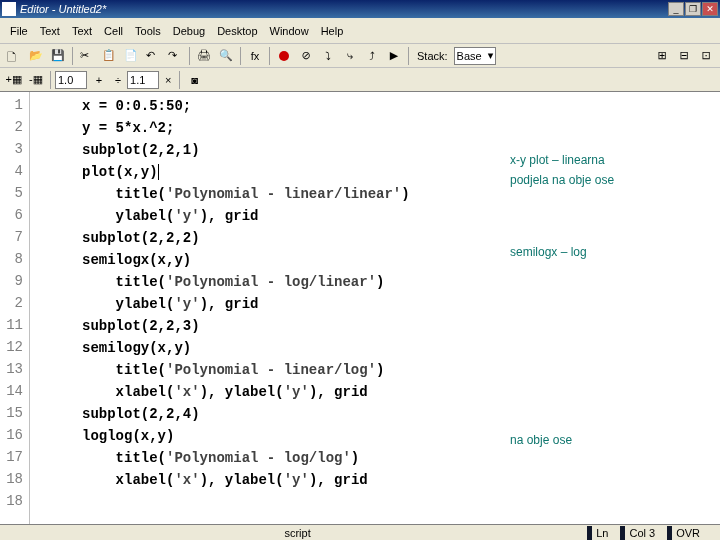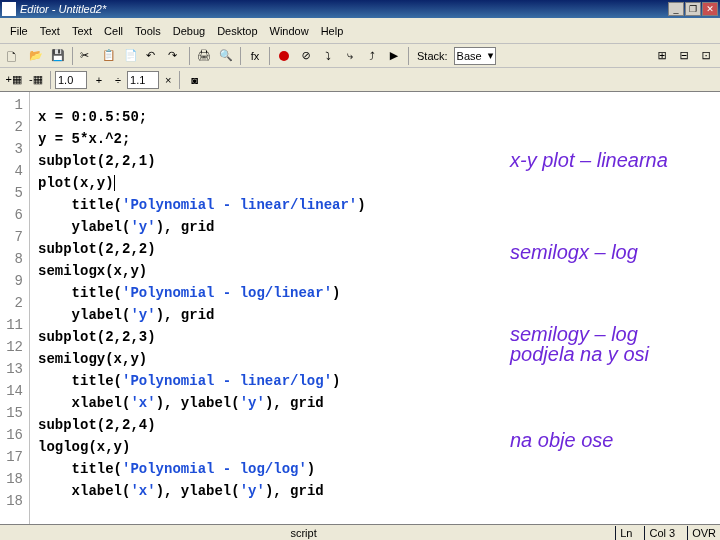--- a/index.html
+++ b/index.html
@@ -123,66 +123,66 @@
     height: 22px;
     text-align: right;
     padding-right: 6px;
     font-family: "Courier New", monospace;
     font-size: 14px;
     color: #808080;
     line-height: 22px;
   }
   .code {
     flex: 1;
-    padding-top: 14px;
+    padding-top: 3px;
     padding-left: 8px;
     font-family: "Courier New", monospace;
     font-size: 14px;
     font-weight: bold;
     line-height: 22px;
     white-space: pre;
     position: relative;
+    margin-left: 44px;
   }
   .code-line { height: 22px; line-height: 22px; }
-  .str { color: #1d4ed8; }
+  .str { color: #404040; }
   .cursor {
     display: inline-block;
     width: 1px; height: 16px;
     background: #000;
     vertical-align: middle;
   }
   .annotations {
     position: absolute;
     right: 10px;
     top: 0; bottom: 0;
     width: 200px;
     pointer-events: none;
   }
   .annot {
     position: absolute;
     font-family: Arial, sans-serif;
-    font-size: 20px;
+    font-size: 12px;
     font-weight: normal;
-    color: #6d28d9;
+    color: #0f766e;
     line-height: 20px;
-    font-style: italic;
   }
   .statusbar {
     position: absolute;
     bottom: 0; left: 0; right: 0;
     height: 16px;
     background: #ece9d8;
     border-top: 1px solid #808080;
     display: flex;
     align-items: center;
     font-size: 11px;
-    padding: 0 0;
+    padding: 0 16px;
     gap: 8px;
   }
-  .status-item { border-left: 1px solid #0f172a; padding: 0 4px; height: 14px; line-height: 14px; }
+  .status-item { border-left: 5px solid #0f172a; padding: 0 4px; height: 14px; line-height: 14px; }
   .status-center { margin: 0 auto; }
 </style>
 </head>
 <body>
 
 <div class="titlebar">
   <span class="icon"></span>
   <span class="title">Editor - Untitled2*</span>
   <div class="win-controls">
     <div class="win-btn">_</div>
@@ -318,27 +318,24 @@
       <div class="ln">16</div>
       <div class="ln">17</div>
       <div class="ln">18</div>
       <div class="ln">18</div>
     </div>
   <div class="code"><div class="code-line">x = 0:0.5:50;</div><div class="code-line">y = 5*x.^2;</div><div class="code-line">subplot(2,2,1)</div><div class="code-line">plot(x,y)<span class="cursor"></span></div><div class="code-line">    title(<span class="str">'Polynomial - linear/linear'</span>)</div><div class="code-line">    ylabel(<span class="str">'y'</span>), grid</div><div class="code-line">subplot(2,2,2)</div><div class="code-line">semilogx(x,y)</div><div class="code-line">    title(<span class="str">'Polynomial - log/linear'</span>)</div><div class="code-line">    ylabel(<span class="str">'y'</span>), grid</div><div class="code-line">subplot(2,2,3)</div><div class="code-line">semilogy(x,y)</div><div class="code-line">    title(<span class="str">'Polynomial - linear/log'</span>)</div><div class="code-line">    xlabel(<span class="str">'x'</span>), ylabel(<span class="str">'y'</span>), grid</div><div class="code-line">subplot(2,2,4)</div><div class="code-line">loglog(x,y)</div><div class="code-line">    title(<span class="str">'Polynomial - log/log'</span>)</div><div class="code-line">    xlabel(<span class="str">'x'</span>), ylabel(<span class="str">'y'</span>), grid</div><div class="code-line"></div></div>
 
   <div class="annotations">
     <div class="annot" style="top:58px">
       <span>x-y plot – linearna</span><br>
+      <span>podjela na obje ose</span>
     </div>
     <div class="annot" style="top:150px">
       <span>semilogx – log</span><br>
-    </div>
-    <div class="annot" style="top:232px">
-      <span>semilogy – log</span><br>
-      <span>podjela na y osi</span>
     </div>
     <div class="annot" style="top:318px">
       <br>
       <span>na obje ose</span>
     </div>
   </div>
 </div>
 
 <div class="statusbar">
   <span class="status-center">script</span>

